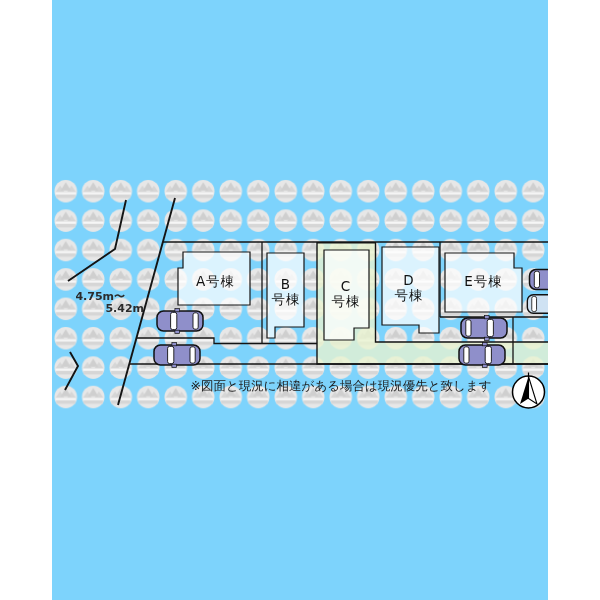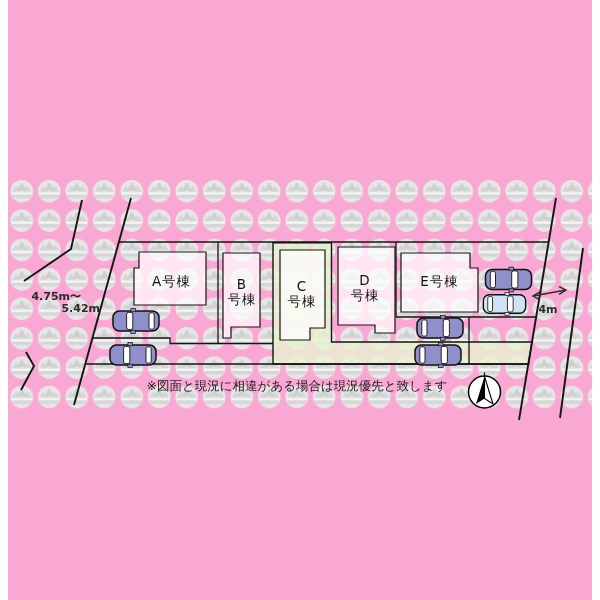--- a/index.html
+++ b/index.html
@@ -1,16 +1,16 @@
 <!DOCTYPE html>
 <html><head>
 <meta charset="utf-8">
 <style>
   html,body{margin:0;padding:0;background:#ffffff;}
-  .stage{position:relative;width:584px;height:600px;background:#f9a8d4;overflow:hidden;margin:0 auto;}
+  .stage{position:relative;width:496px;height:600px;background:#7dd3fc;overflow:hidden;margin:0 auto;}
   svg{position:absolute;left:0;top:0;}
   text{font-family:"DejaVu Sans","Liberation Sans",sans-serif;}
   .bldg-label{font-size:13.5px;fill:#111;letter-spacing:1px;}
   .dim-label{font-size:11px;font-weight:bold;fill:#2b2b2b;}
   .disclaimer{font-size:12.5px;fill:#1c1c1c;}
 </style>
 </head>
 <body>
 
 <div class="stage">

